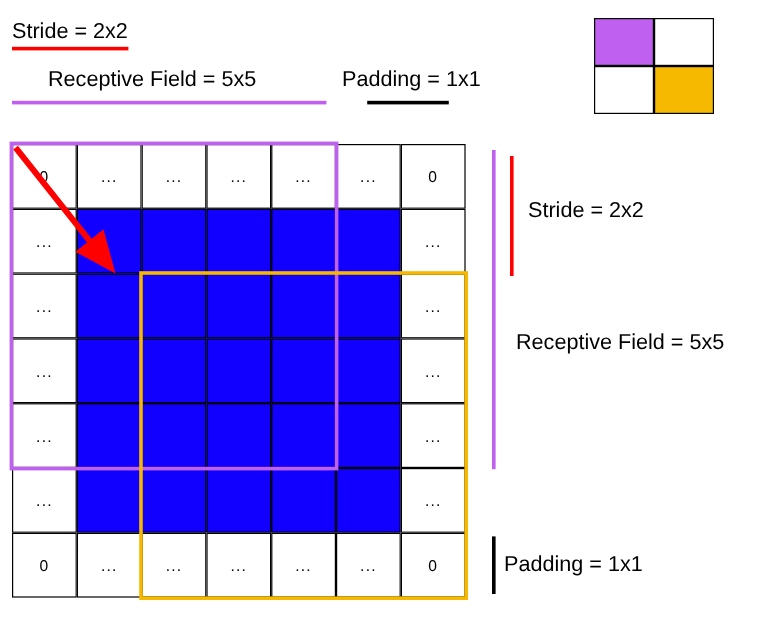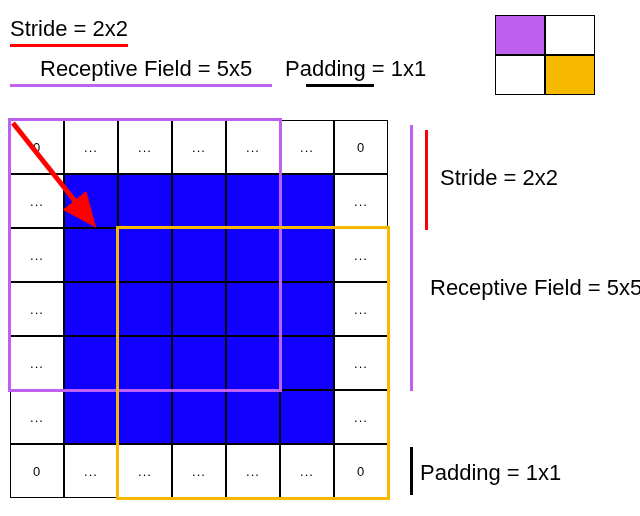--- a/index.html
+++ b/index.html
@@ -6,21 +6,21 @@
     margin: 0;
     padding: 0;
     width: 640px;
     height: 516px;
     font-family: Arial, Helvetica, sans-serif;
     background: #fff;
     position: relative;
   }
   .label {
     position: absolute;
-    font-size: 22px;
+    font-size: 18px;
     white-space: nowrap;
   }
   .underline-red { border-bottom: 3px solid #ff0000; padding-bottom: 2px; }
   .underline-purple-wide {
     position: absolute;
     height: 0;
     border-top: 3px solid #c060f0;
   }
   .underline-black {
     position: absolute;

